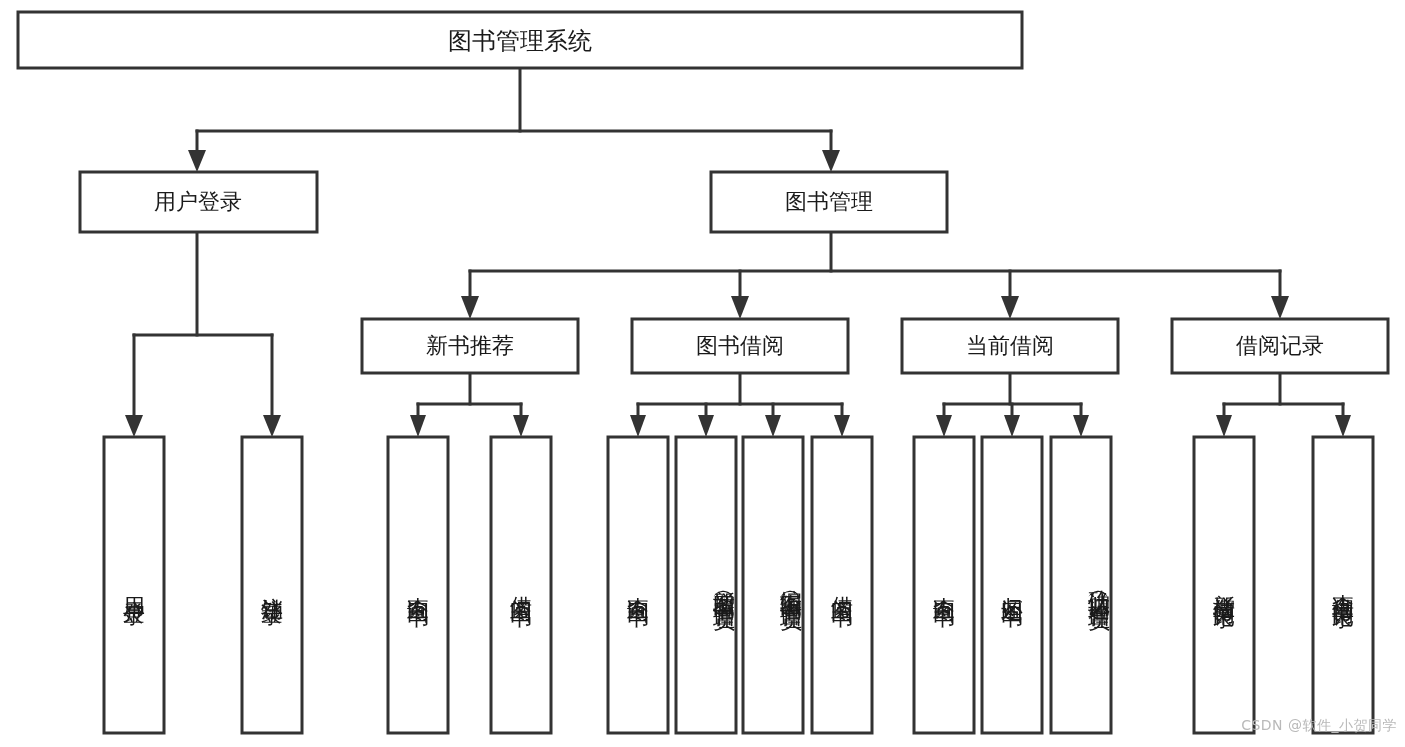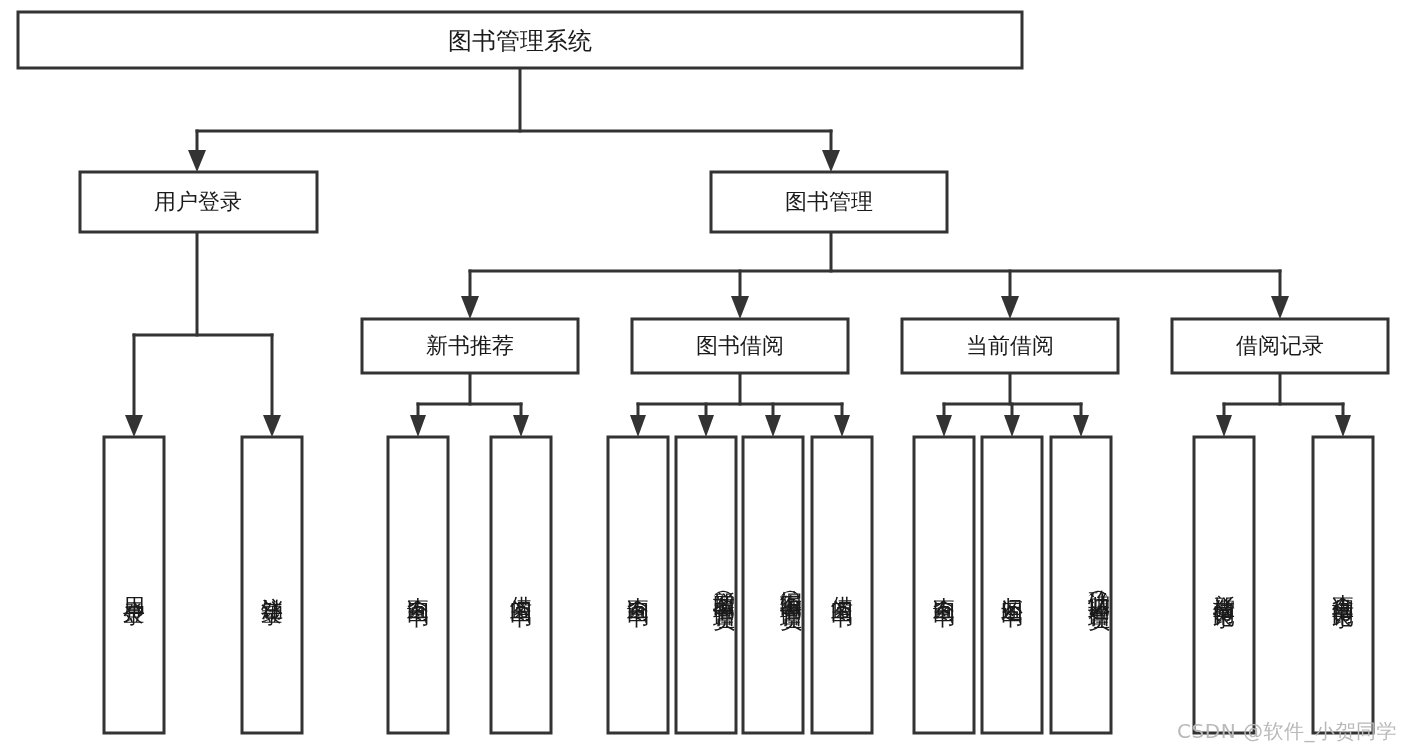--- a/index.html
+++ b/index.html
@@ -55,23 +55,23 @@
     font-size: 22px;
     line-height: 1.08;
     letter-spacing: 3px;
     color: #1a1a1a;
     white-space: nowrap;
     pointer-events: none;
   }
   #watermark {
     position: absolute;
     right: 8px;
-    bottom: 2px;
-    font-family: "DejaVu Sans", "Liberation Sans", sans-serif;
-    font-size: 20px;
+    bottom: 12px;
+    font-family: "DejaVu Sans", "Liberation Sans", sans-serif;
+    font-size: 14px;
     color: #b9b9b9;
     letter-spacing: 0.5px;
     white-space: nowrap;
   }
 </style>
 </head>
 <body>
 
 <svg id="diagram" viewBox="0 0 1405 747">
 

